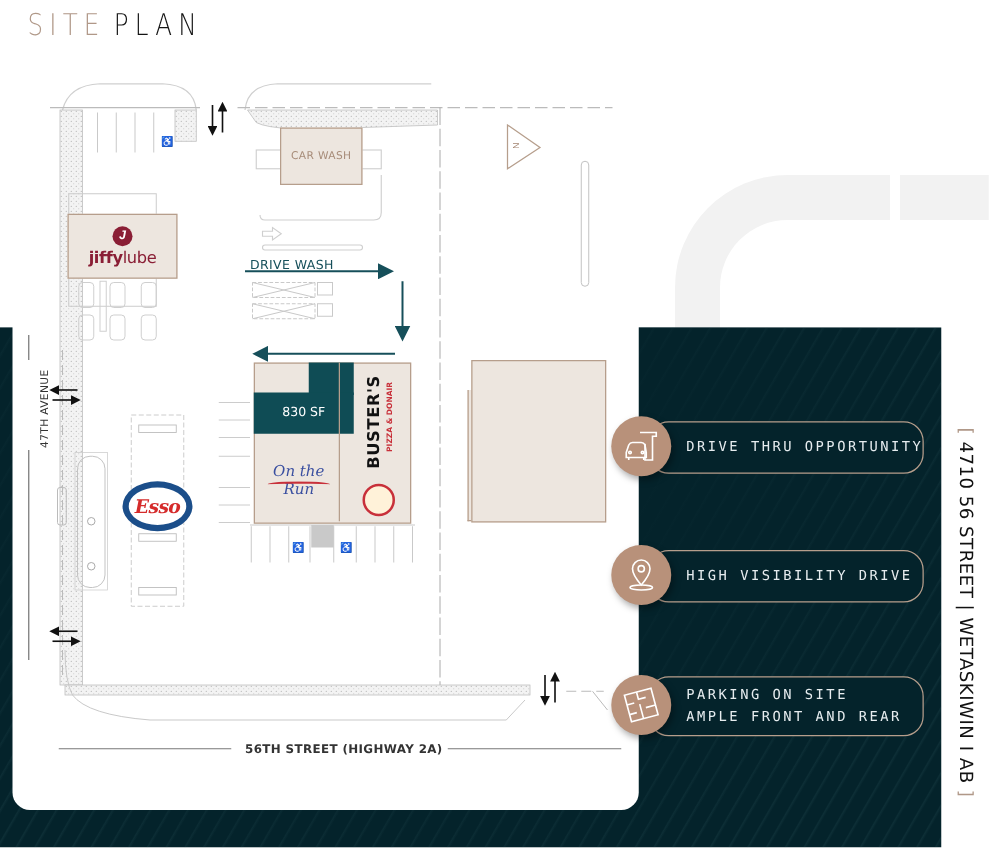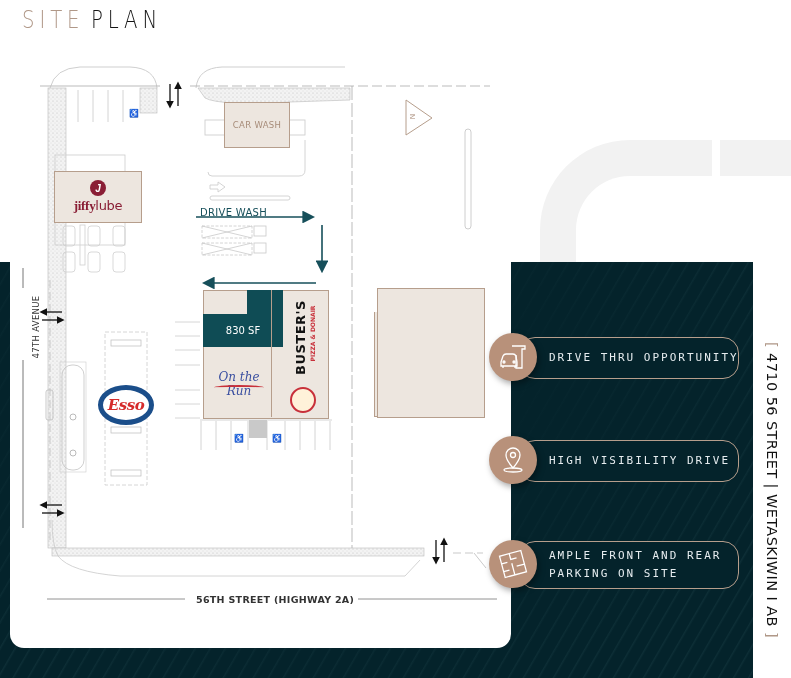--- a/index.html
+++ b/index.html
@@ -18,21 +18,21 @@
 
   .card { position:absolute; left:10px; top:60px; width:501px; height:588px; background:#ffffff; border-radius:0 0 14px 14px; }
 
   .map { position:absolute; left:0; top:0; width:791px; height:678px; pointer-events:none; }
   .map > * { pointer-events:auto; }
   .map svg { position:absolute; left:0; top:0; }
   .carwash { position:absolute; left:224px; top:102px; width:64px; height:44px; background:#ede6df; border:1px solid #b69e8c; color:#a78c79; font-size:8.5px; display:flex; align-items:center; justify-content:center; font-family:"DejaVu Sans", sans-serif; letter-spacing:0.3px; }
   .jiffy { position:absolute; left:54px; top:171px; width:86px; height:50px; background:#ede6df; border:1px solid #b69e8c; display:flex; flex-direction:column; align-items:center; justify-content:center; }
   .jiffy .mark { width:16px; height:16px; border-radius:50%; background:#8a1e35; color:#fff; font-size:10px; font-weight:bold; display:flex; align-items:center; justify-content:center; font-style:italic; }
   .jiffy .name { font-family:"DejaVu Sans", sans-serif; font-size:13px; color:#8a1e35; margin-top:2px; letter-spacing:-0.3px; }
-  .jiffy .name b { font-weight:bold;font-family:Liberation Serif, serif; }
+  .jiffy .name b { font-weight:bold; }
 
   .bldg-main { position:absolute; left:203px; top:290px; width:124px; height:127px; background:#ede6df; border:1px solid #b69e8c; }
   .unit-830 { position:absolute; left:203px; top:314px; width:80px; height:33px; background:#0f4c55; color:#fff; font-size:10px; display:flex; align-items:center; justify-content:center; font-family:"DejaVu Sans", sans-serif; }
   .unit-830-top { position:absolute; left:247px; top:290px; width:36px; height:26px; background:#0f4c55; }
   .divider-v { position:absolute; left:271px; top:290px; width:1px; height:127px; background:#b69e8c; }
   .ontherun { position:absolute; left:208px; top:370px; width:62px; font-family:"DejaVu Serif", serif; font-style:italic; font-size:12px; color:#3a4fa0; text-align:center; }
   .ontherun-swoosh { position:absolute; left:214px; top:385px; width:50px; height:3px; border-top:2px solid #c8303a; border-radius:50%; }
   .busters { position:absolute; left:283px; top:296px; width:40px; height:90px; }
   .busters .t1 { position:absolute; left:-28px; top:34px; transform:rotate(-90deg); font-family:"DejaVu Sans", sans-serif; font-weight:bold; font-size:13px; color:#111; width:90px; text-align:center; letter-spacing:0.5px; }
   .busters .t2 { position:absolute; left:-16px; top:34px; transform:rotate(-90deg); font-family:"DejaVu Sans", sans-serif; font-weight:bold; font-size:6px; color:#c8303a; width:90px; text-align:center; }
@@ -272,20 +272,20 @@
 
 <div class="feature f3">
   <div class="pill"></div>
   <div class="circle" style="top:-1px;">
     <svg width="30" height="30" viewBox="0 0 30 30" fill="none" stroke="#fff" stroke-width="1.3" transform="rotate(-15)">
       <rect x="4" y="4" width="22" height="22"></rect>
       <path d="M4,12 L10,12 M14,4 L14,10 L20,10 M14,14 L14,26 M18,18 L26,18 M4,20 L10,20"></path>
     </svg>
   </div>
   <div class="text">
+    <div>PARKING ON SITE</div>
     <div>AMPLE FRONT AND REAR</div>
-    <div>PARKING ON SITE</div>
   </div>
 </div>
 
 <div class="addr">
   <span><i class="br" style="font-style:normal">[</i> <b style="font-weight:normal">4710 56 STREET | WETASKIWIN I AB</b> <i class="br" style="font-style:normal">]</i></span>
 </div>
 
 </body></html>

